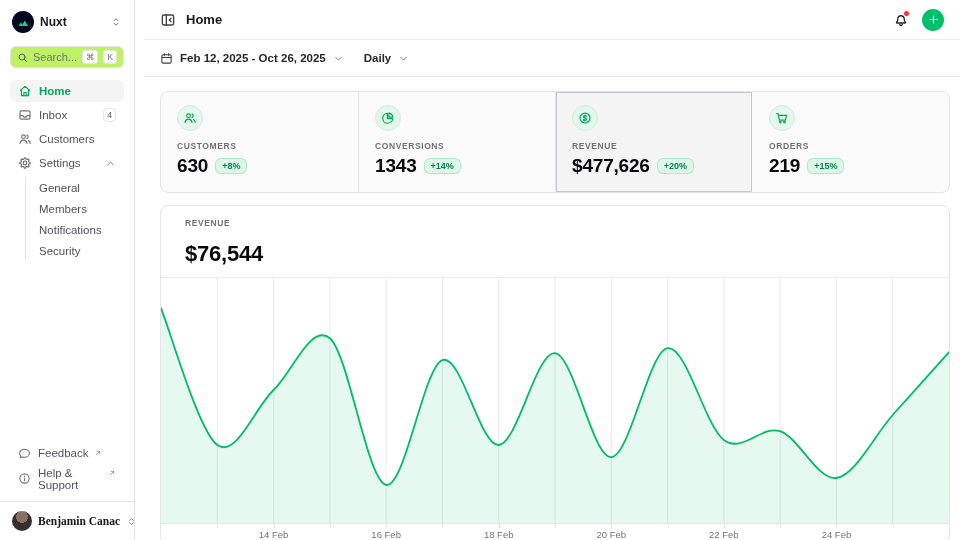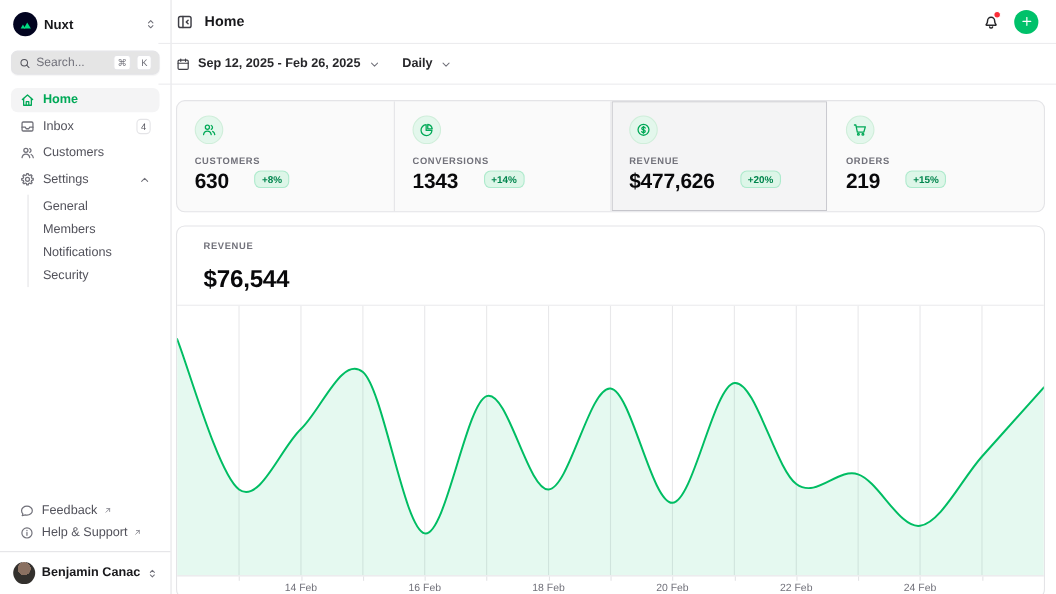--- a/index.html
+++ b/index.html
@@ -6,29 +6,29 @@
   html,body { margin:0; padding:0; }
   body {
     width:960px; height:540px; overflow:hidden; position:relative;
     background:#fff; color:#18181b;
     font-family:"Liberation Sans", sans-serif; font-size:12px;
     -webkit-font-smoothing:antialiased;
   }
   svg { display:block; }
 
   
-  .sidebar { position:absolute; left:0; top:0; bottom:0; width:156px;
+  .sidebar { position:absolute; left:0; top:0; bottom:0; width:135px;
     border-right:1px solid #e4e4e7; background:#fff;
     display:flex; flex-direction:column; padding:8px 10px; }
   .ws-row { display:flex; align-items:center; gap:6px; padding:3px 2px; cursor:pointer; background:none; border:none; font-family:inherit; }
   .logo { width:22px; height:22px; border-radius:50%; background:#020420; display:flex; align-items:center; justify-content:center; flex:none; }
   .ws-name { font-size:12px; font-weight:700; color:#18181b; }
   .chev-select { margin-left:auto; color:#71717a; display:flex; }
   .search { margin-top:10px; display:flex; align-items:center; gap:5px;
-    border:1px solid #e4e4e7; border-radius:6px; padding:3px 6px; background:#e5e5e5;
+    border:1px solid #e4e4e7; border-radius:6px; padding:3px 6px; background:#bef264;
     box-shadow:0 1px 1px rgba(0,0,0,.04); cursor:text; }
   .search .ico { color:#52525b; display:flex; }
   .search .ph { color:#71717a; font-size:11px; flex:1; }
   .kbd { font-size:8.5px; color:#71717a; border:1px solid #e4e4e7; border-radius:3px;
     padding:1px 3px; min-width:9px; text-align:center; background:#fff; line-height:10px; }
   .nav { margin-top:12px; display:flex; flex-direction:column; gap:2px; }
   .nav-item { display:flex; align-items:center; gap:7px; padding:4px 8px; border-radius:6px;
     color:#52525b; font-size:11.5px; cursor:pointer; }
   .nav-item .ico { display:flex; color:#71717a; }
   .nav-item.active { background:#f4f4f5; color:#00a957; font-weight:600; }
@@ -40,21 +40,21 @@
   .sub-item { padding:4.5px 8px 4.5px 13px; font-size:11.5px; color:#52525b; cursor:pointer; }
   .side-foot { margin-top:auto; display:flex; flex-direction:column; }
   .foot-item { display:flex; align-items:center; gap:7px; padding:3.5px 8px; border-radius:6px;
     color:#52525b; font-size:11.5px; cursor:pointer; }
   .foot-item .ico { display:flex; color:#71717a; }
   .ext { display:flex; color:#71717a; margin-left:-2px; align-self:flex-start; margin-top:2px; }
   .foot-div { border-top:1px solid #e4e4e7; margin:7px -10px; }
   .user-row { display:flex; align-items:center; gap:6px; padding:2px 2px 1px; cursor:pointer; background:none; border:none; font-family:inherit; }
   .avatar { width:20px; height:20px; border-radius:50%; flex:none;
     background:radial-gradient(circle at 50% 30%, #8a7061 0 34%, #33302d 35% 100%); }
-  .user-name { font-size:11.5px; font-weight:600; color:#18181b; white-space:nowrap; }
+  .user-name { font-size:11.5px; font-weight:600; color:#18181b; white-space:nowrap;font-family:Liberation Serif, serif; }
 
   
   .main { position:absolute; left:144px; right:0; top:0; bottom:0; }
   .app-header { height:40px; border-bottom:1px solid #ececee; display:flex; align-items:center; padding:0 16px; }
   .panel-btn { display:flex; color:#3f3f46; background:none; border:none; padding:0; margin-right:10px; cursor:pointer; }
   .app-title { font-size:13px; font-weight:700; }
   .header-right { margin-left:auto; display:flex; align-items:center; gap:13px; }
   .bell-btn { position:relative; display:flex; color:#27272a; background:none; border:none; padding:0; cursor:pointer; }
   .dot { position:absolute; top:-2px; right:-1px; width:7px; height:7px; border-radius:50%;
     background:#fb2c36; border:1.5px solid #fff; }
@@ -71,21 +71,21 @@
   
   .stats { display:grid; grid-template-columns:repeat(4,1fr); border:1px solid #e4e4e7;
     border-radius:8px; background:#fafafa; overflow:hidden; }
   .stat { padding:13px 16px 15px; cursor:pointer; }
   .stat + .stat { border-left:1px solid #e4e4e7;padding-left:16px; }
   .stat.selected { background:#f4f4f5; box-shadow:inset 0 0 0 1px #c6c6cc; }
   .stat.selected + .stat { border-left-color:transparent; }
   .stat-ico { width:26px; height:26px; border-radius:50%; background:#e3f7ec; border:1px solid #cfeeda;
     color:#00a957; display:flex; align-items:center; justify-content:center; }
   .stat-label { margin-top:10px; font-size:8.5px; font-weight:600; letter-spacing:.07em; color:#71717a; }
-  .stat-row { margin-top:4px; display:flex; align-items:flex-start; gap:23px; }
+  .stat-row { margin-top:4px; display:flex; align-items:center; gap:7px; }
   .stat-value { font-size:19px; font-weight:700; letter-spacing:-.01em; color:#09090b; }
   .badge { background:#ddf6e8; color:#00854d; border:1px solid rgba(0,193,106,.22);
     font-size:9px; font-weight:600; border-radius:6px; padding:2px 6px; line-height:10px; }
 
   
   .chart-card { margin-top:12px; border:1px solid #e4e4e7; border-radius:8px; background:#fff; overflow:hidden; }
   .chart-header { padding:12px 24px 10px; border-bottom:1px solid #ececee; }
   .chart-label { font-size:8.5px; font-weight:600; letter-spacing:.07em; color:#71717a; }
   .chart-value { font-size:22px; font-weight:700; letter-spacing:-.01em; margin-top:13px; color:#09090b; }
   .plot { height:245px; position:relative; }
@@ -263,21 +263,21 @@
 
   <div class="toolbar">
     <button class="tool-btn">
       <span class="ico">
           <svg viewBox="0 0 24 24" width="13" height="13" fill="none" stroke="currentColor" stroke-width="2" stroke-linecap="round" stroke-linejoin="round">
             <rect x="3.5" y="5" width="17" height="15.5" rx="2"></rect>
             <path d="M8 3v4M16 3v4"></path>
             <path d="M3.5 10.2h17"></path>
           </svg>
         </span>
-      <span>Sep 12, 2025 - Feb 26, 2025</span>
+      <span>Feb 12, 2025 - Oct 26, 2025</span>
       <span class="chev">
           <svg viewBox="0 0 24 24" width="11" height="11" fill="none" stroke="currentColor" stroke-width="2" stroke-linecap="round" stroke-linejoin="round">
             <path d="M6 9.5l6 6 6-6"></path>
           </svg>
         </span>
     </button>
     <button class="tool-btn">
       <span>Daily</span>
       <span class="chev">
           <svg viewBox="0 0 24 24" width="11" height="11" fill="none" stroke="currentColor" stroke-width="2" stroke-linecap="round" stroke-linejoin="round">

